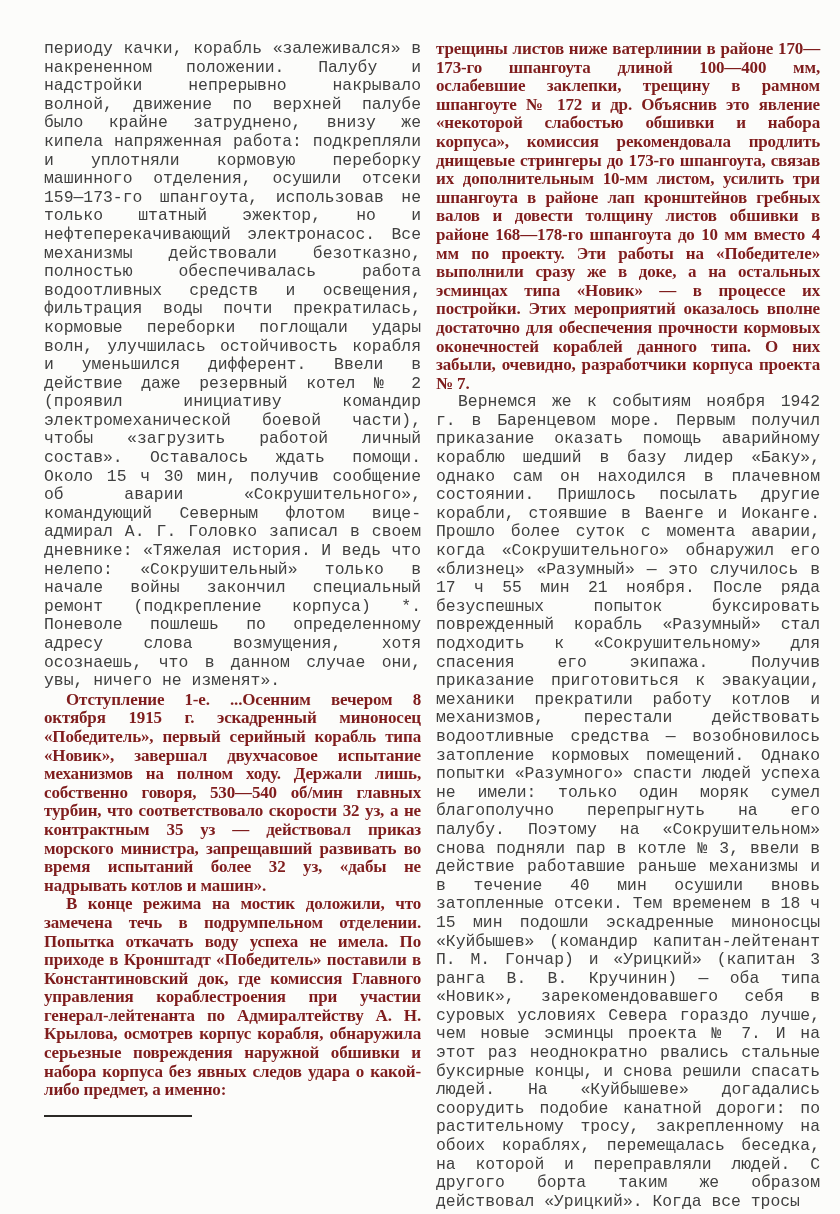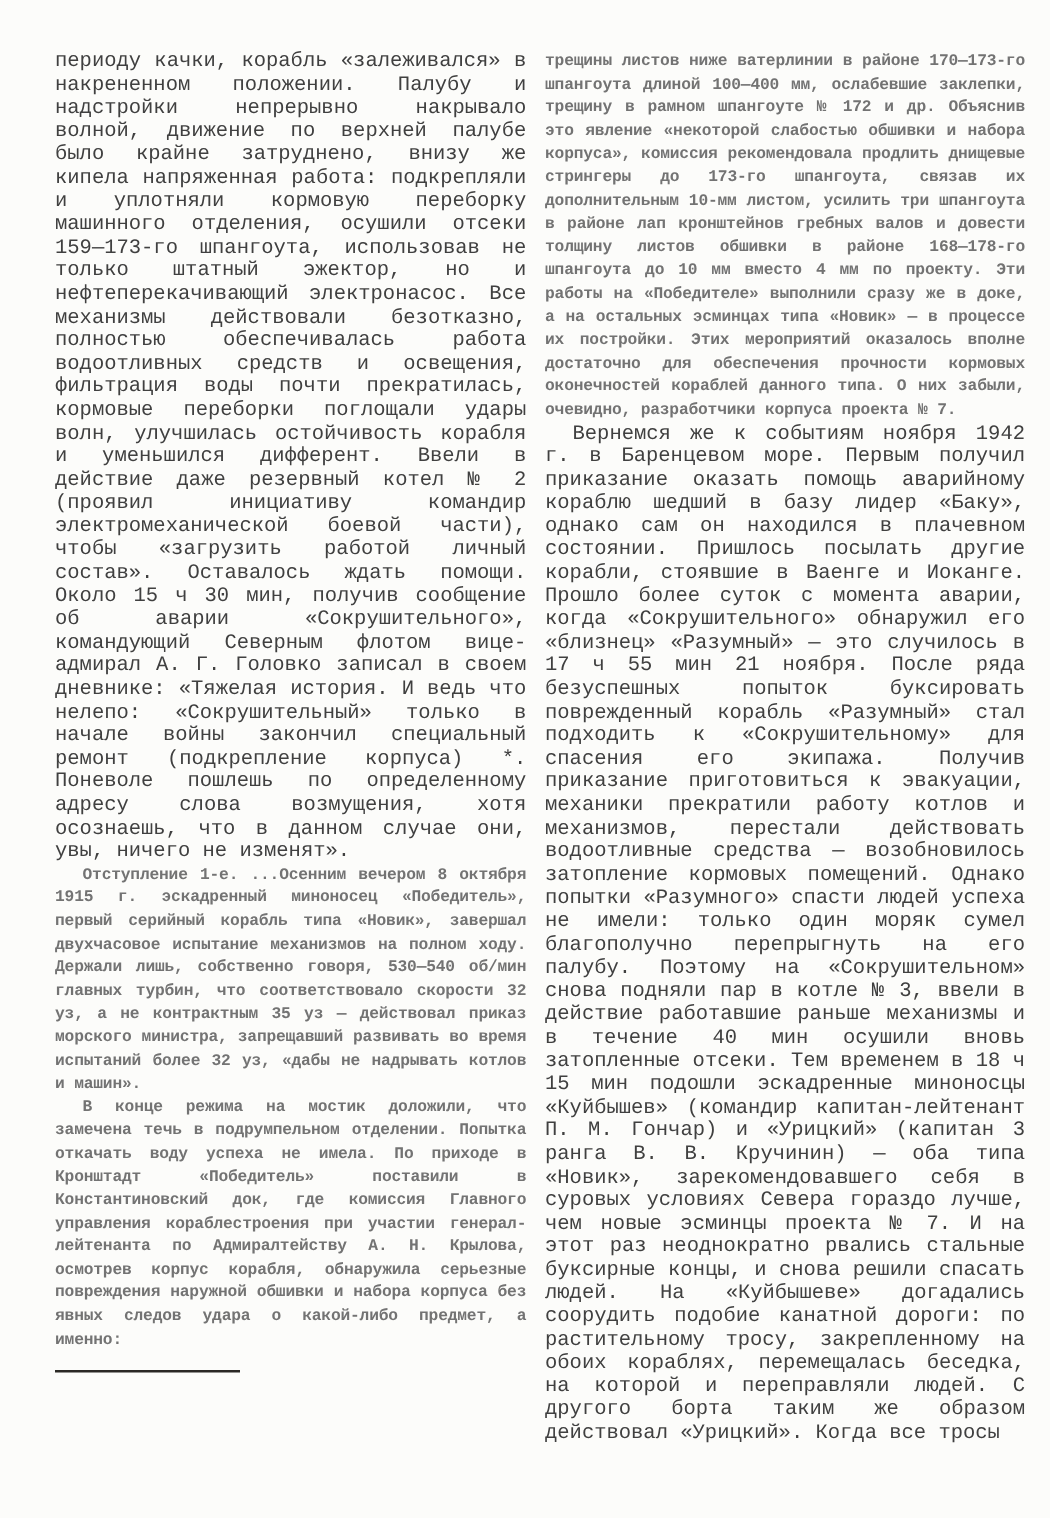--- a/index.html
+++ b/index.html
@@ -28,27 +28,27 @@
   .col-right { width: 384px; }
   p { margin: 0; }
   .serif {
     font-family: Liberation Mono, monospace;
     font-size: 16.4px;
     line-height: 18.6px;
     text-align: justify;
     color: #404040;
   }
   .boldsans {
-    font-family: Liberation Mono, monospace;
+    font-family: Liberation Serif, serif;
     font-weight: 700;
-    font-size: 13px;
+    font-size: 17px;
     line-height: 18.6px;
     letter-spacing: -0.15px;
     text-align: justify;
-    color: #737373;
+    color: #7f1d1d;
   }
   .indent { text-indent: 22px; }
   .fn-rule {
     width: 148px;
     border: 0;
     border-top: 2px solid #2b2925;
     margin: 15px 0 11px 0;
   }
   .footnote {
     font-family: "DejaVu Sans", "Liberation Sans", sans-serif;

